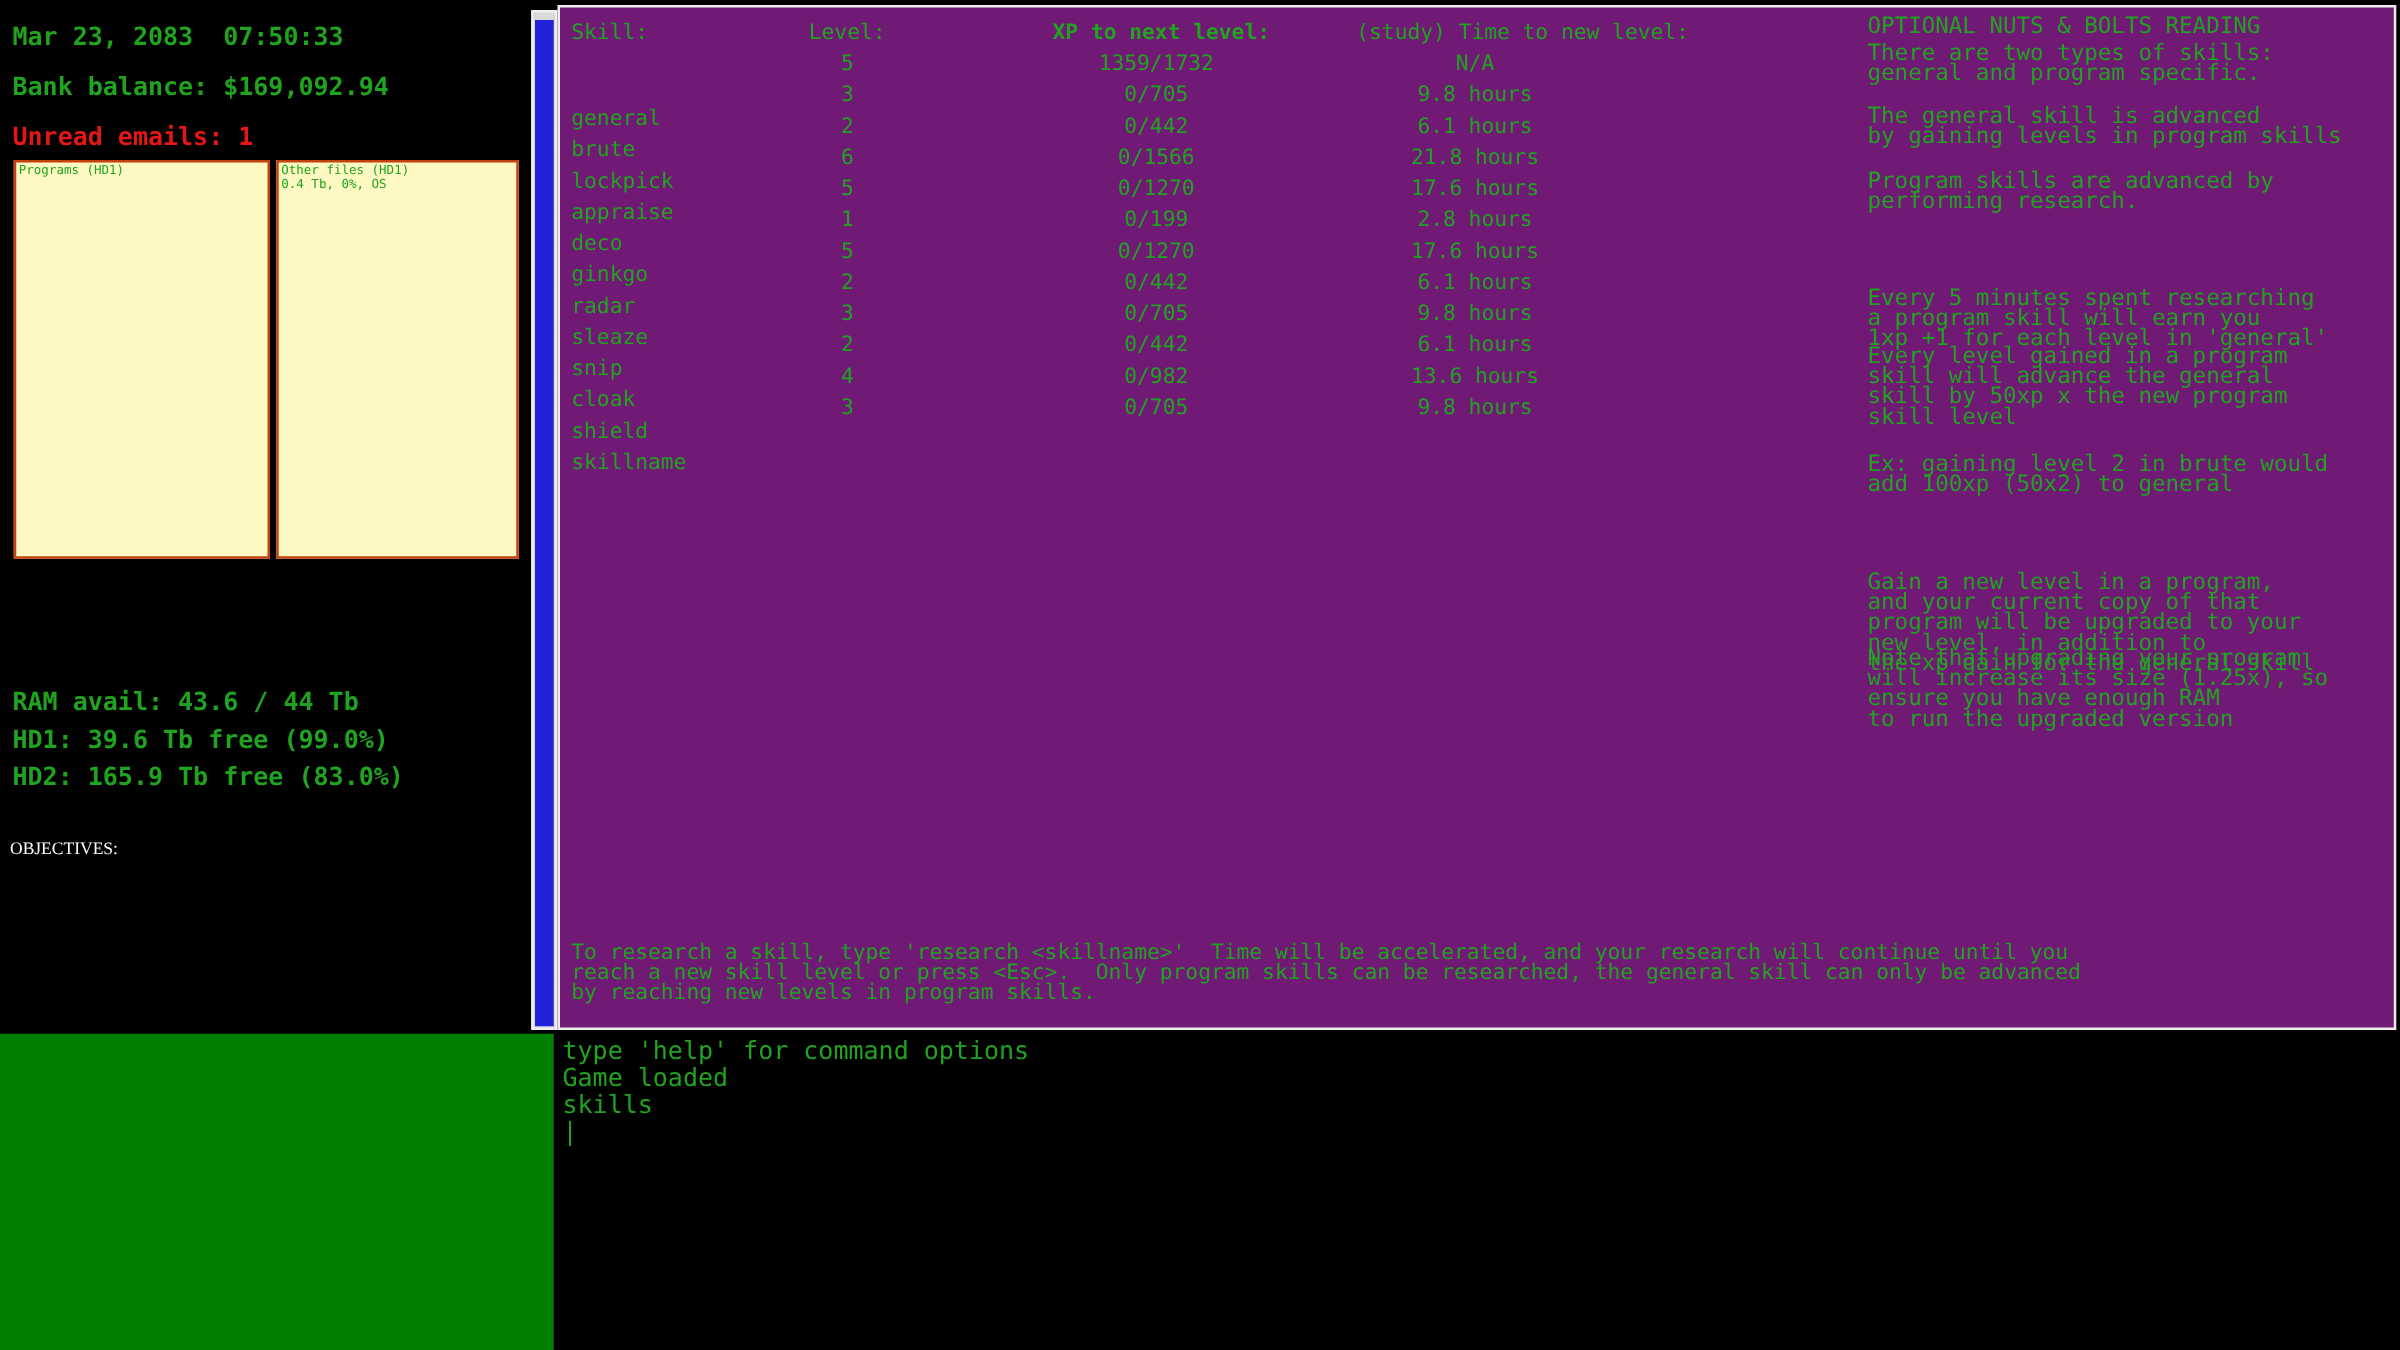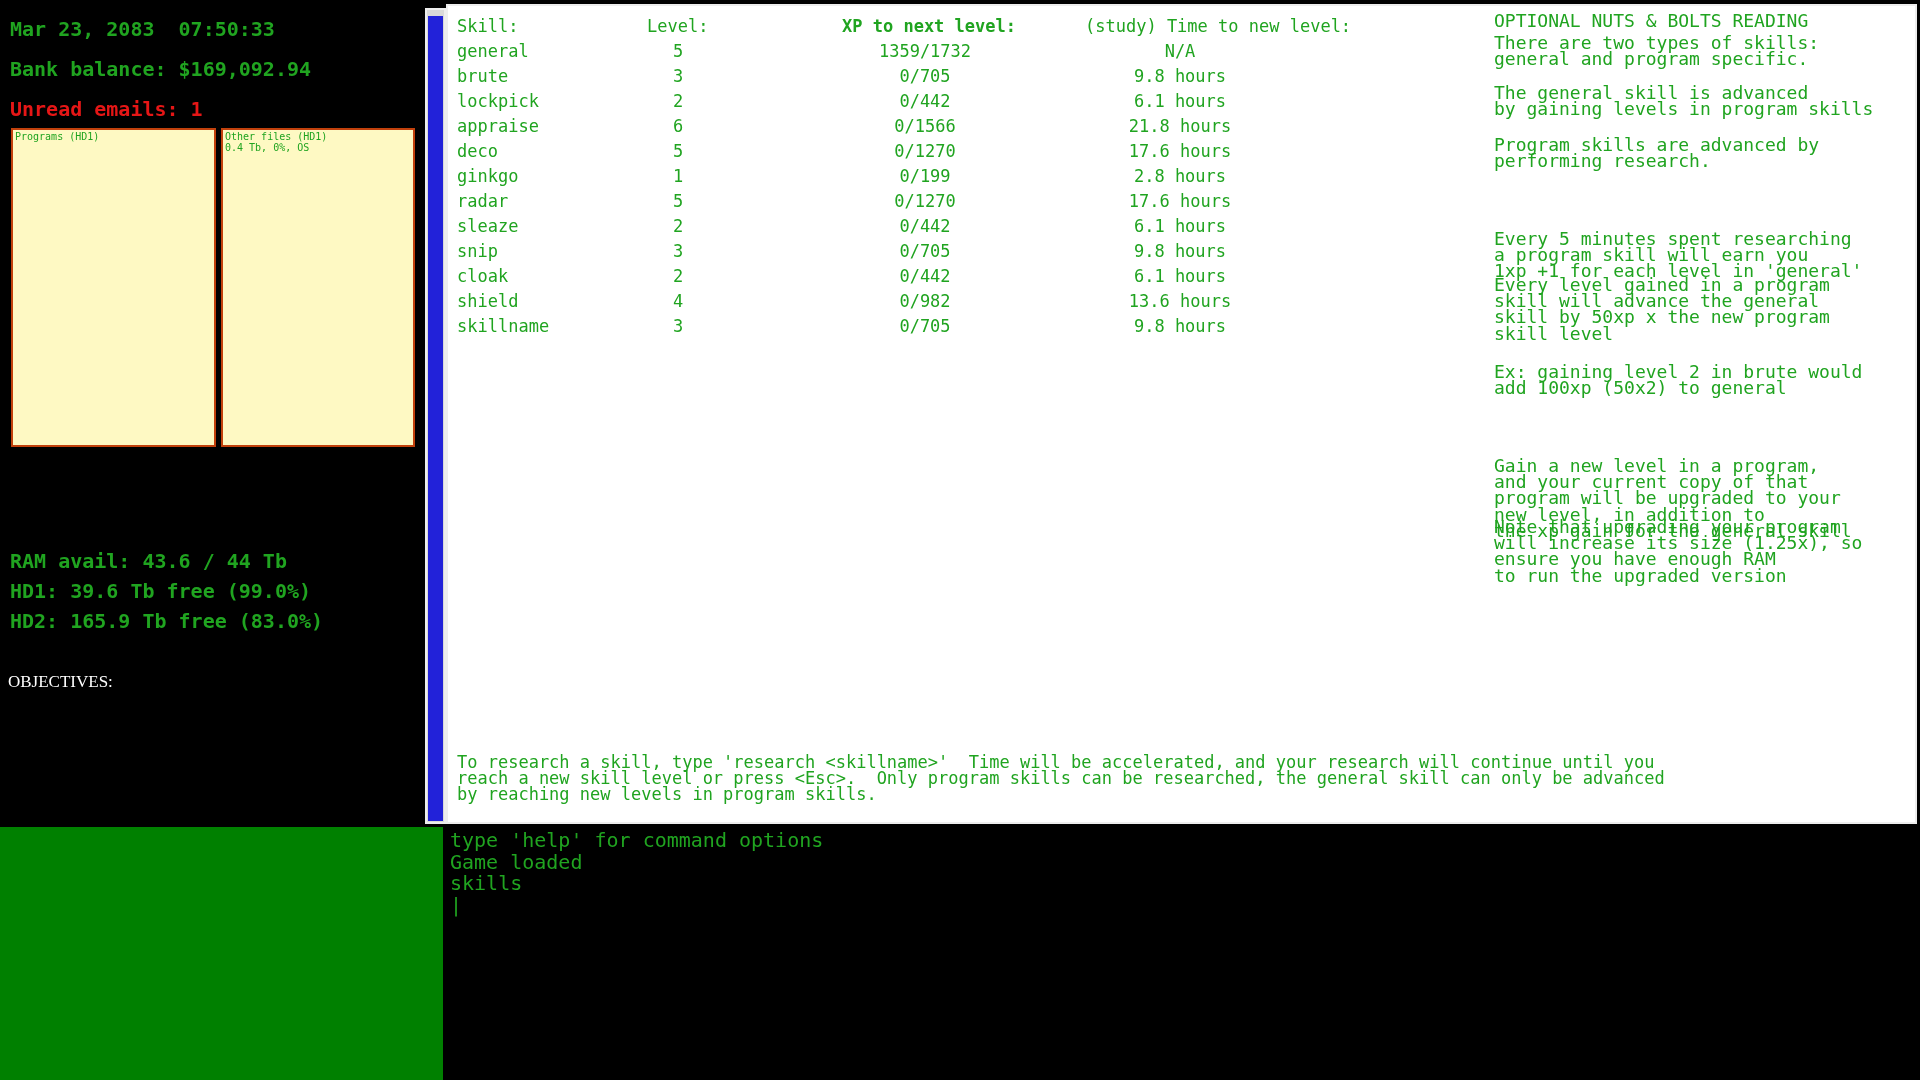--- a/index.html
+++ b/index.html
@@ -14,36 +14,36 @@
   .emails{left:10px;top:96px;color:#e51616;}
   .ram{left:10px;top:548px;}
   .hd1{left:10px;top:578px;}
   .hd2{left:10px;top:608px;}
   .filebox{position:absolute;border:2px solid #c2410c;box-sizing:border-box;background:#fef9c3;}
   .programs-box{left:11px;top:128px;width:205px;height:319px;}
   .files-box{left:221px;top:128px;width:194px;height:319px;}
   .filebox-label{font-size:10px;line-height:11px;color:#20a420;white-space:pre;padding:1px 0 0 2px;}
   .filebox-label.second{padding-top:0;}
   .objectives{position:absolute;left:8px;top:672px;color:#ffffff;
-      font-family:"Liberation Serif",serif;font-size:17px;}
+      font-family:"Liberation Serif",serif;font-size:14px;}
 
   
   .scrollbar{position:absolute;left:425px;top:8px;width:21px;height:816px;
       border:2px solid #ededed;background:#d9d9d9;box-sizing:border-box;}
   .scroll-thumb{position:absolute;left:1px;right:1px;top:6px;bottom:1px;background:#2222d9;}
 
   
   .main-panel{position:absolute;left:446px;top:4px;width:1471px;height:820px;
-      border:2px solid #ededed;box-sizing:border-box;background:#ffffff;}
+      border:2px solid #ededed;box-sizing:border-box;background:#701a75;}
   .thead span{position:absolute;top:8px;font-size:17px;line-height:25px;color:#20a420;white-space:pre;}
   .h-sk{left:9px;}  .h-lv{left:199px;}  .h-xp{left:394px;font-weight:bold;}  .h-tm{left:637px;}
   .rows{position:absolute;left:0;top:33px;right:0;}
   .srow{position:relative;height:25px;}
   .srow span{position:absolute;top:0;font-size:17px;line-height:25px;color:#20a420;white-space:pre;}
-  .c-sk{left:9px;}
+  .c-sk{left:9px;margin-top:44px;}
   .c-lv{left:155px;width:150px;text-align:center;}
   .c-xp{left:337px;width:280px;text-align:center;}
   .c-tm{left:582px;width:300px;text-align:center;}
   .research-help{position:absolute;left:9px;top:748px;font-size:17px;line-height:16px;
       color:#20a420;white-space:pre;}
 
   
   .reading{position:absolute;left:1046px;top:0;width:423px;}
   .rp{position:absolute;left:0;font-size:18px;line-height:16.2px;color:#20a420;white-space:pre;}
   .rp0{top:7px;} .rp1{top:29px;} .rp2{top:79px;} .rp3{top:131px;} .rp4{top:201px;margin-top:24px;}

